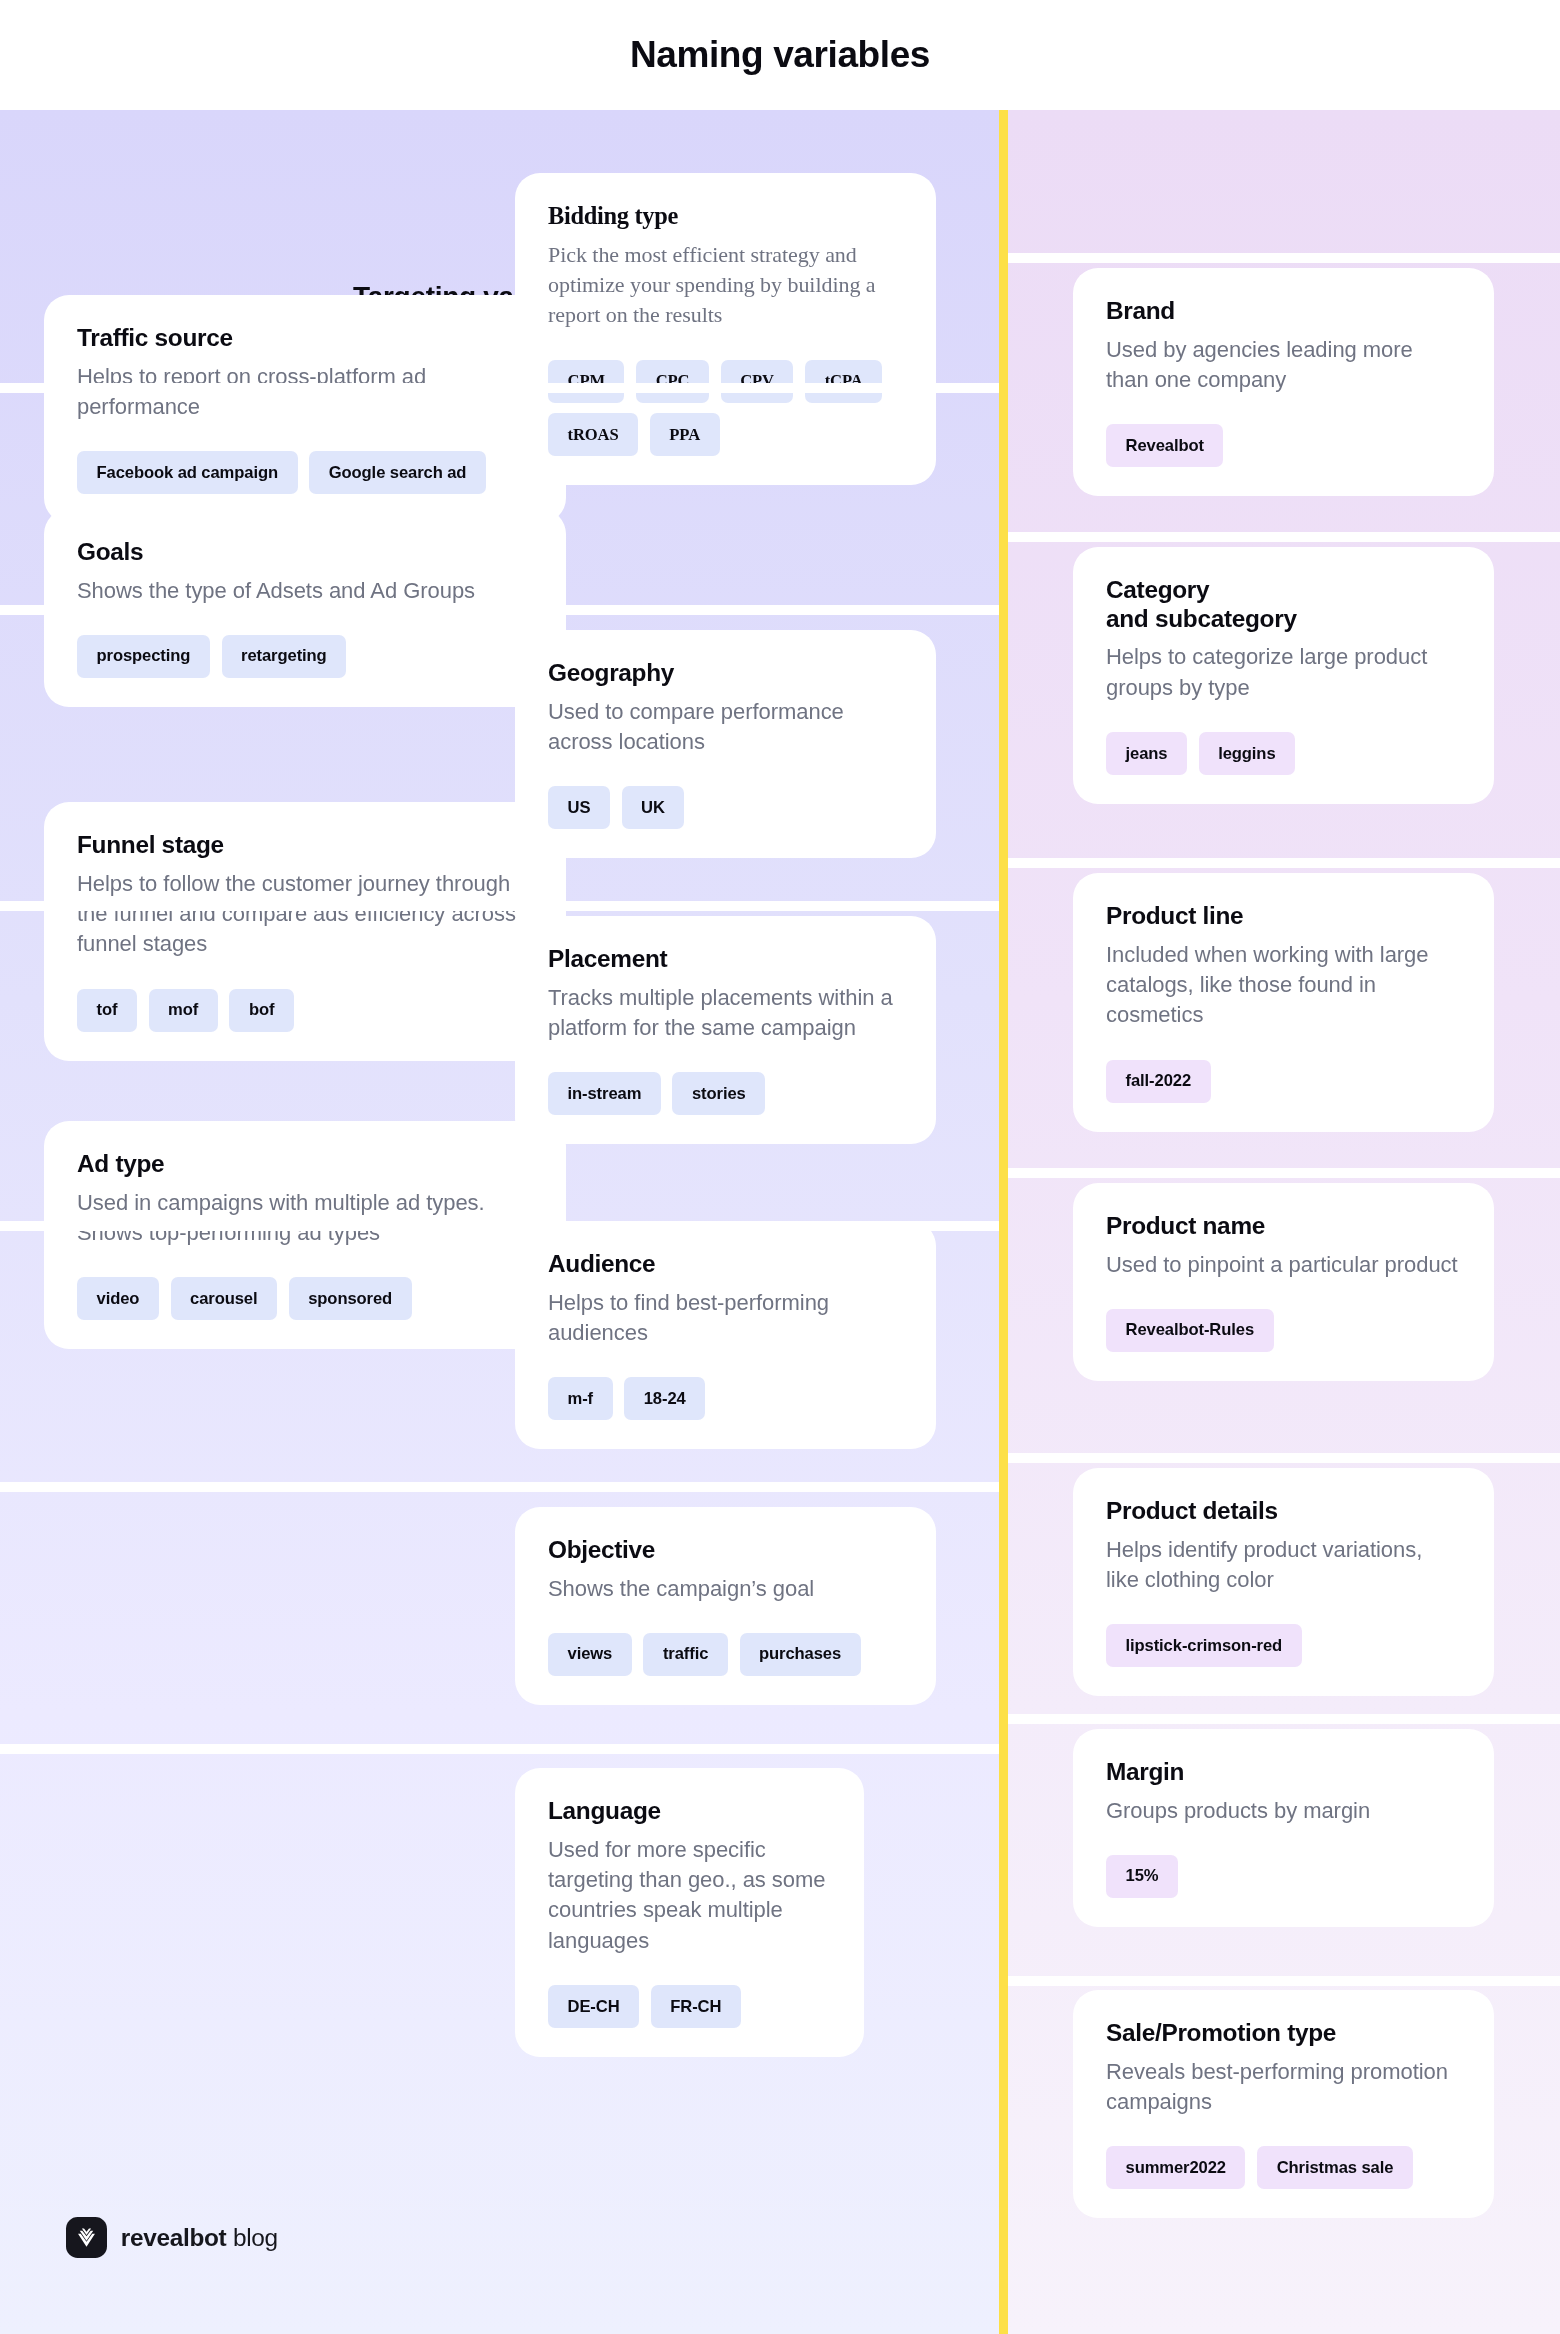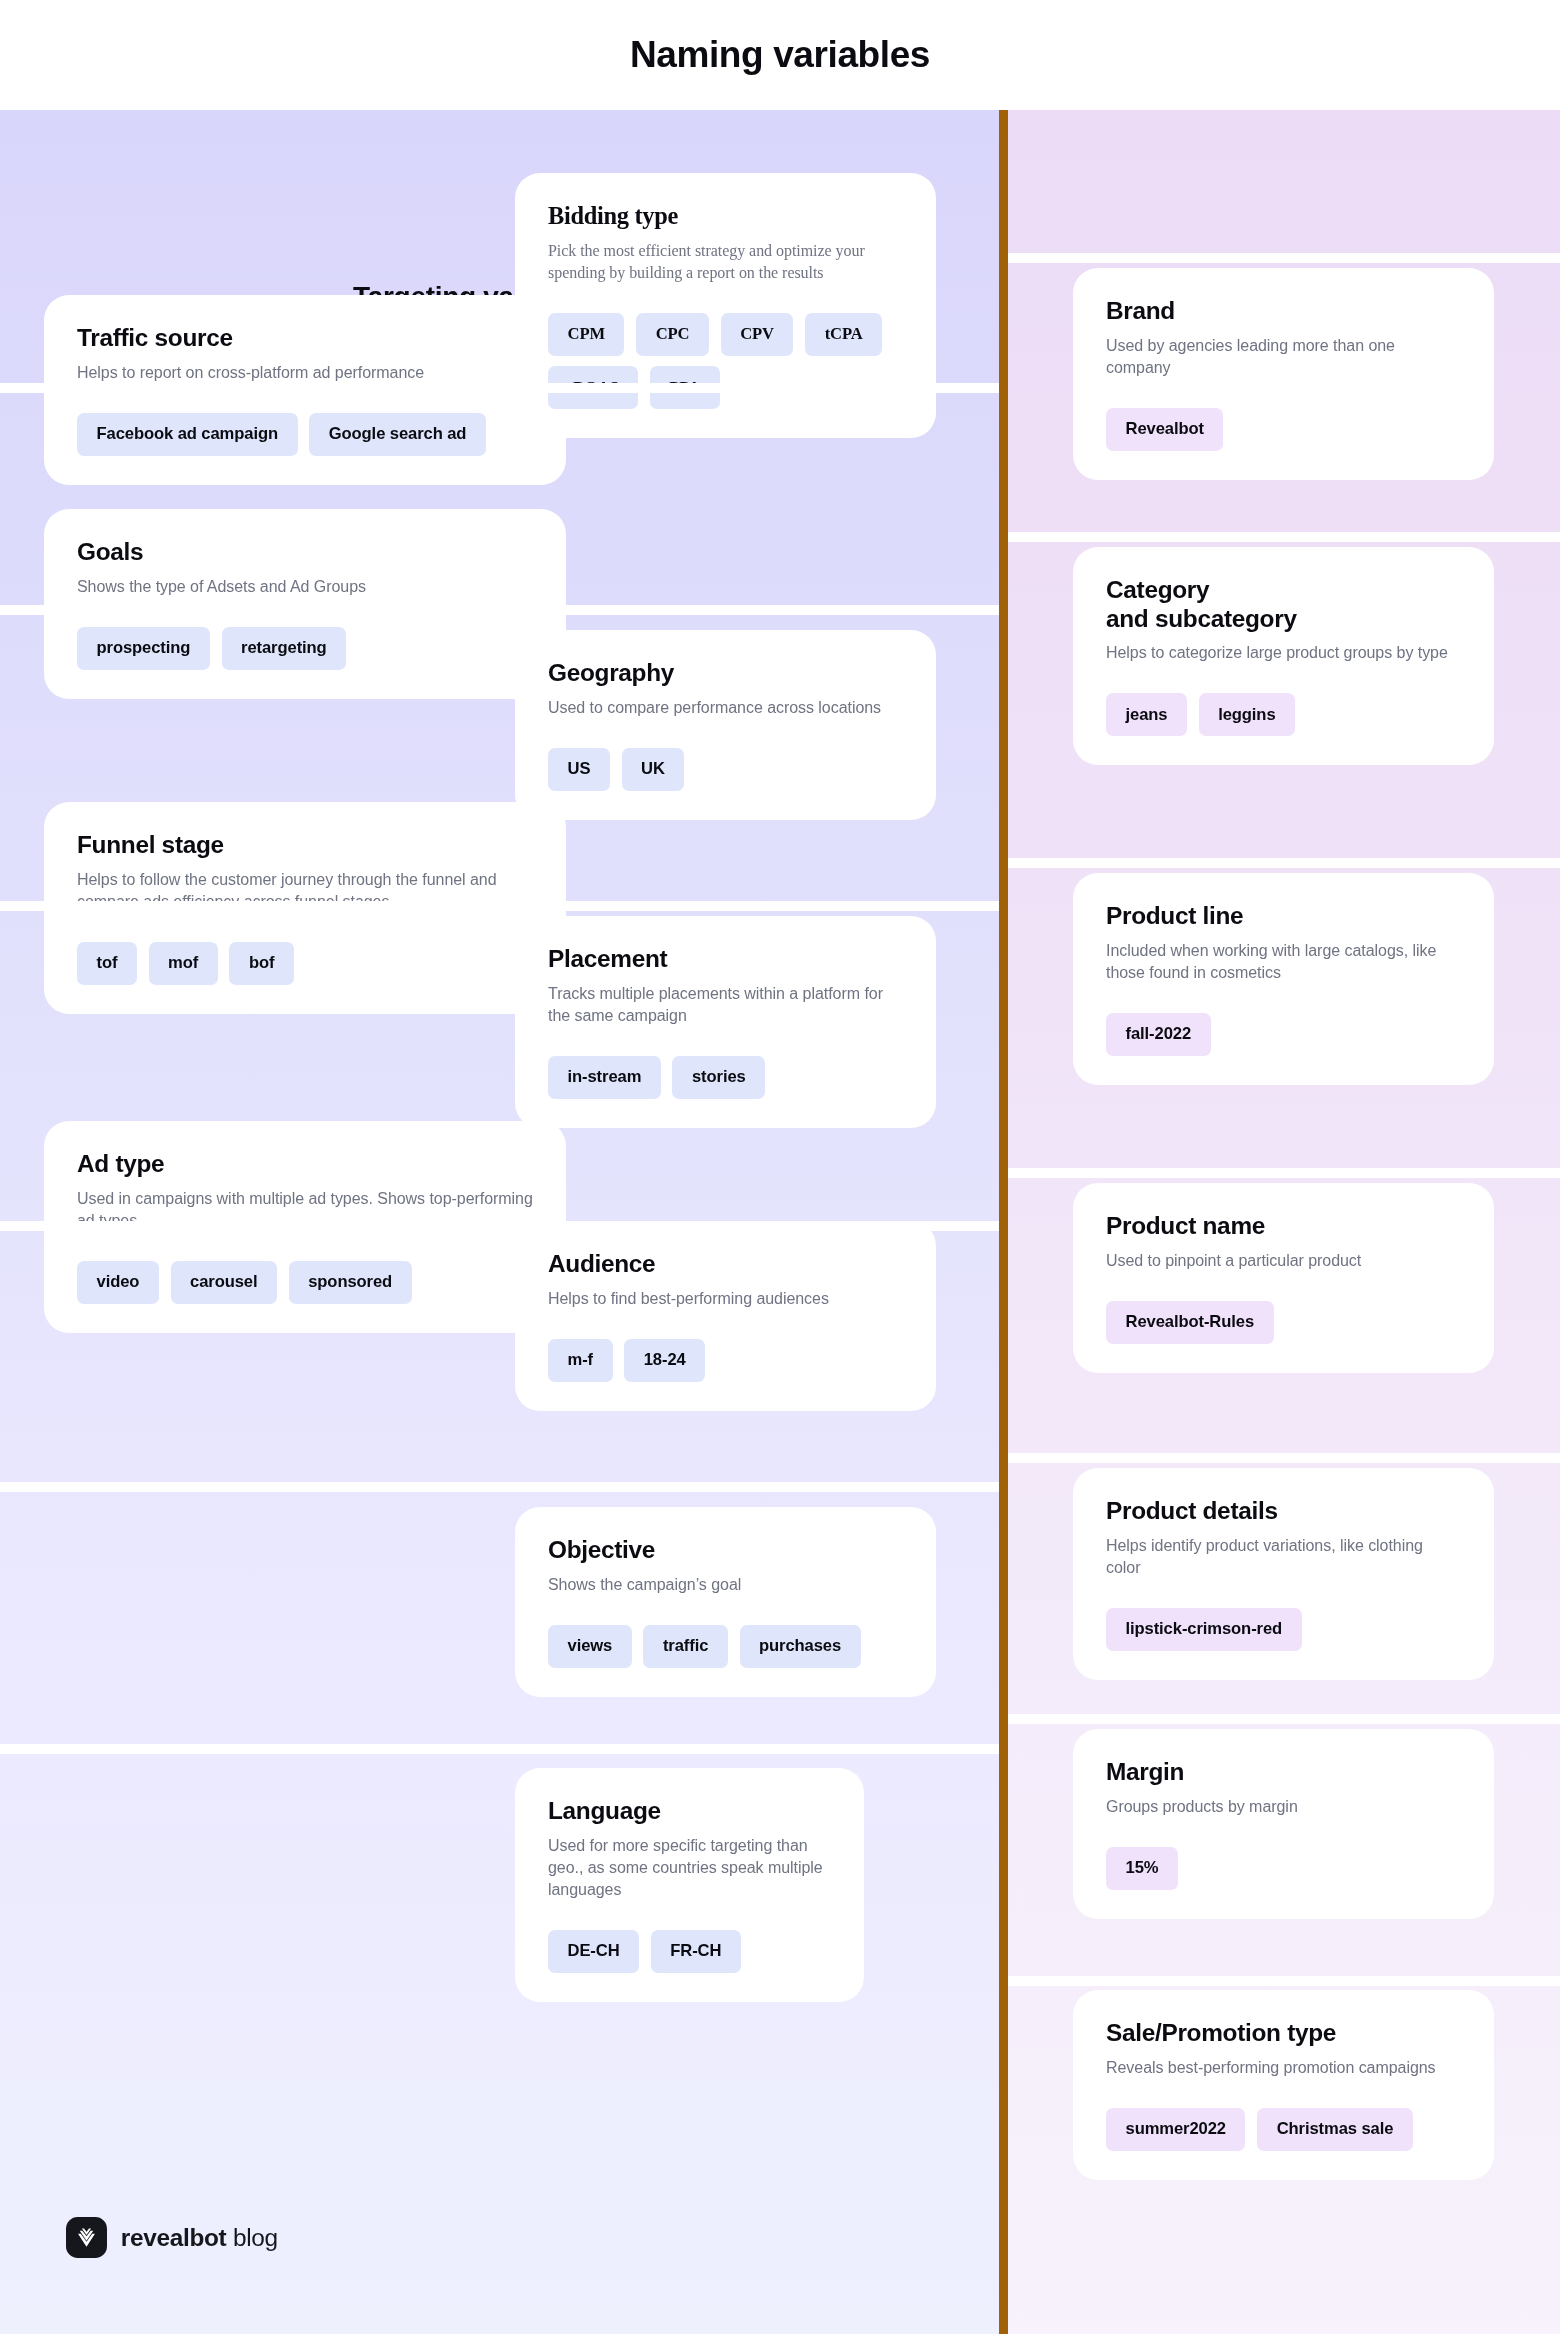--- a/index.html
+++ b/index.html
@@ -9,21 +9,21 @@
     height: 2335px;
     font-family: "Liberation Sans", sans-serif;
     background: #ffffff;
     overflow: hidden;
   }
 
   #root {
     position: relative;
     width: 1560px;
     height: 2335px;
-    background: #a16207;
+    background: #fde047;
   }
 
   
   .page-header {
     position: absolute;
     top: 0; left: 0;
     width: 1560px;
     height: 110px;
     background: #ffffff;
     display: flex;
@@ -93,21 +93,21 @@
   .card-title {
     font-size: 24.4px;
     font-weight: 700;
     color: #0b0b12;
     letter-spacing: -0.3px;
     line-height: 1.18;
     white-space: pre-line;
   }
   .card-desc {
     margin-top: 8.8px;
-    font-size: 16px;
+    font-size: 22px;
     line-height: 1.38;
     color: #6f7382;
     letter-spacing: -0.05px;
   }
   .tags {
     margin-top: 29px;
     display: flex;
     flex-wrap: wrap;
     gap: 10.7px 11.7px;
   }

